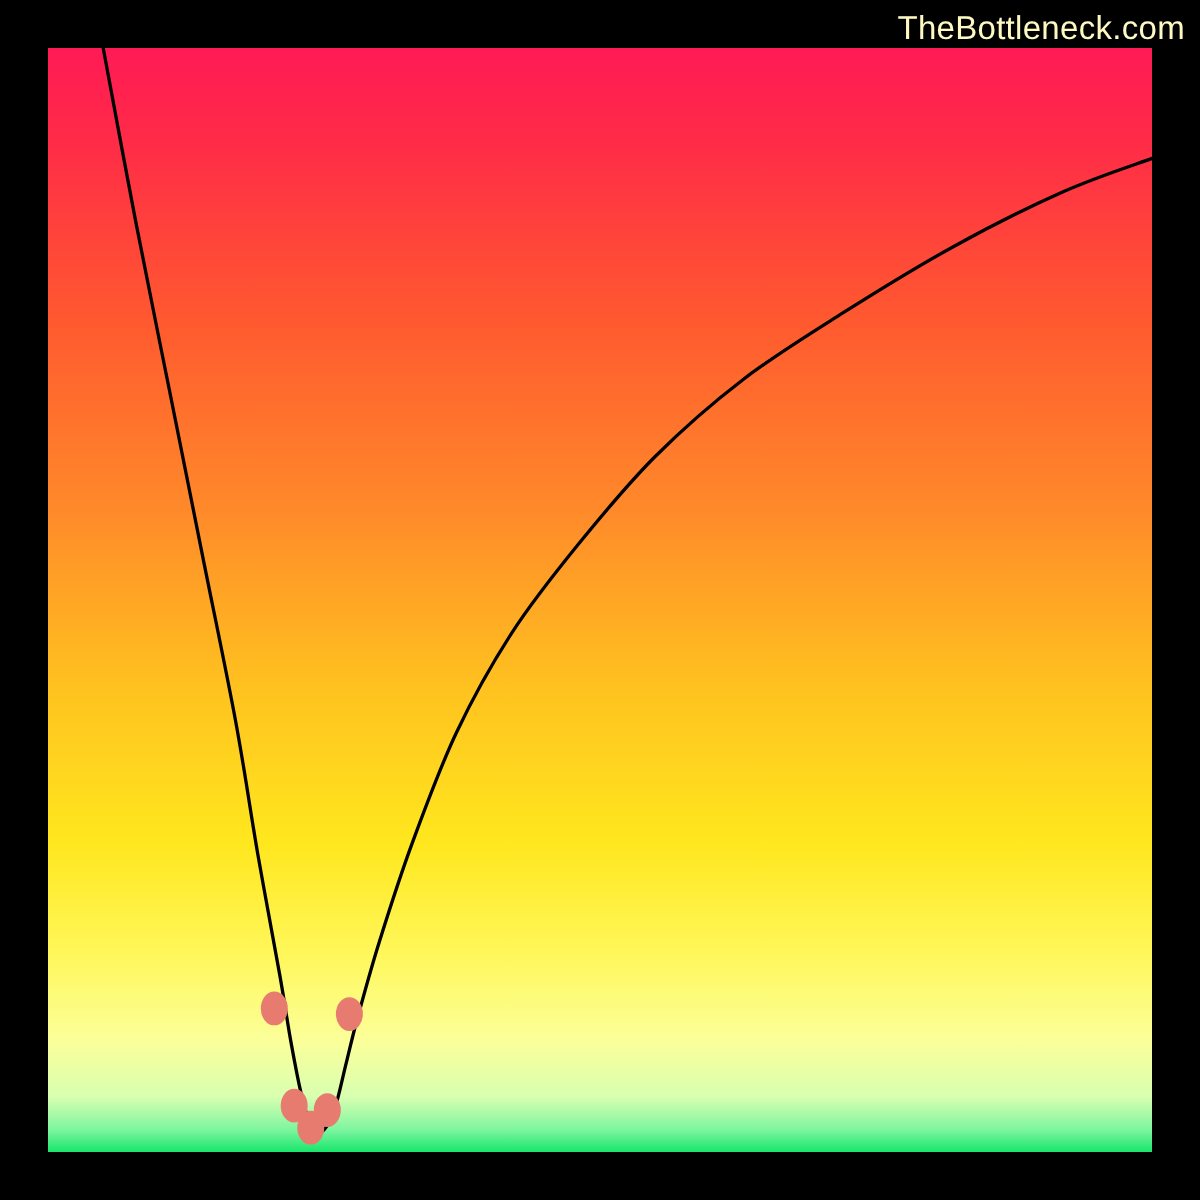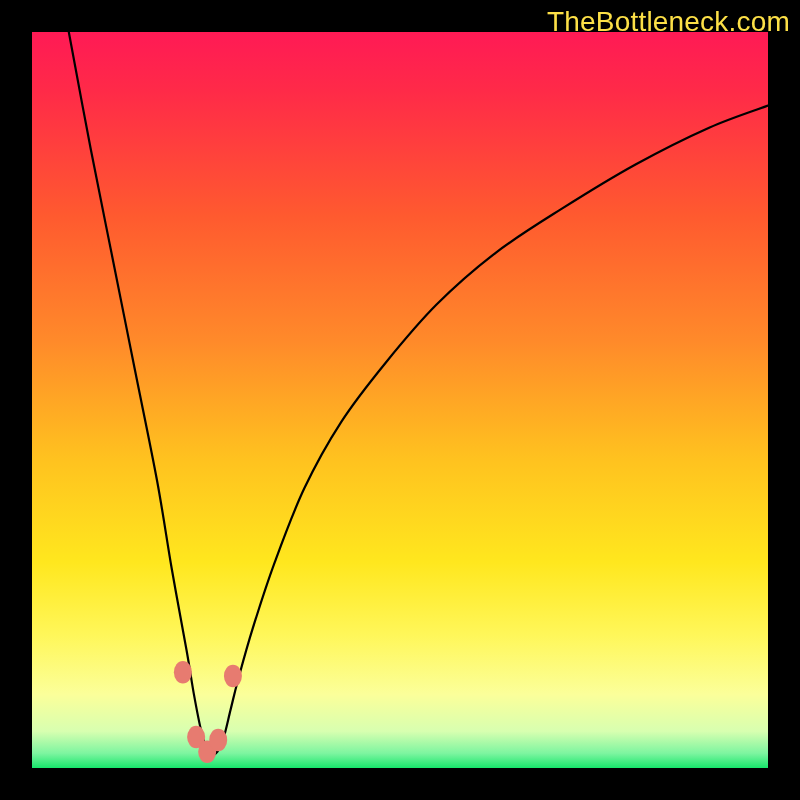--- a/index.html
+++ b/index.html
@@ -22,22 +22,22 @@
     left: 32px;
     top: 32px;
     width: 736px;
     height: 736px;
     overflow: hidden;
   }
   .watermark {
     position: absolute;
     top: 6px;
     right: 10px;
-    color: #fde047;
-    font-size: 28px;
+    color: #fef9c3;
+    font-size: 22px;
     font-weight: 500;
     letter-spacing: 0.2px;
     user-select: none;
   }
 </style>
 </head>
 <body>
 
 <div class="frame">
   <div class="watermark">TheBottleneck.com</div>

